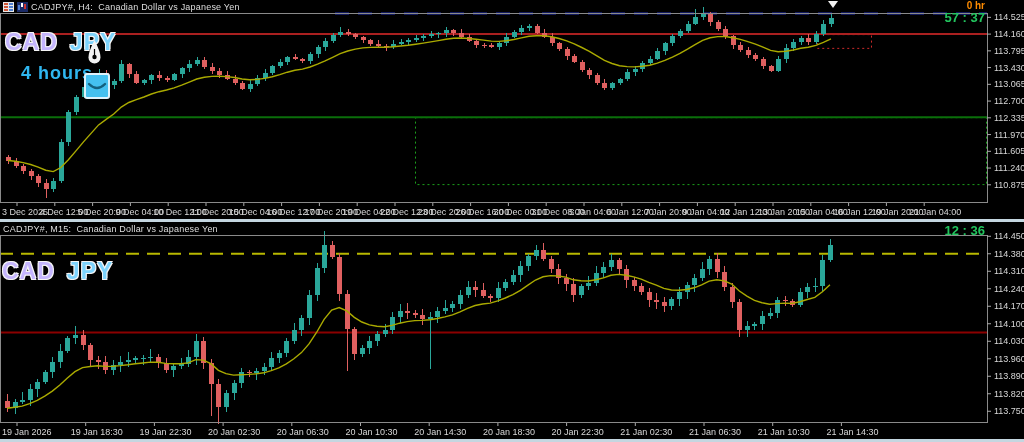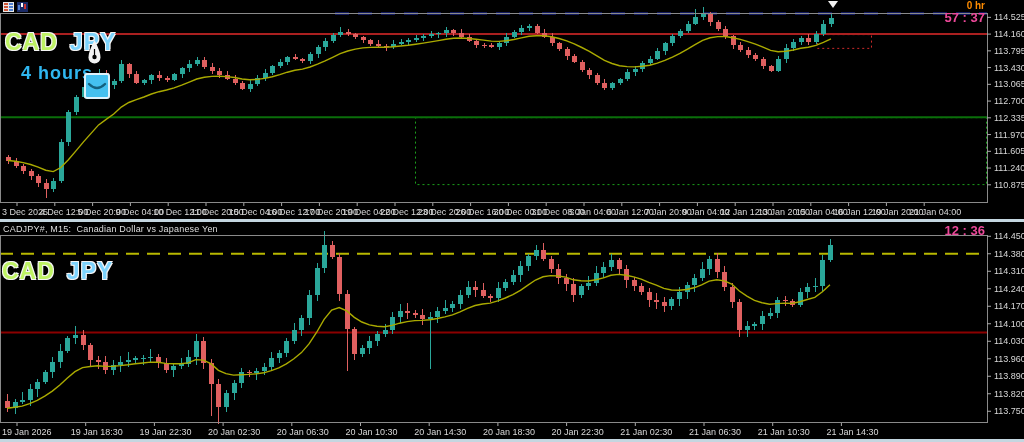--- a/index.html
+++ b/index.html
@@ -8,26 +8,26 @@
   .win{position:absolute;left:0;width:1024px;background:#000;}
   .titlebar{position:absolute;left:0;top:0;width:1024px;height:13px;display:flex;
             align-items:center;gap:3px;padding-left:3px;box-sizing:border-box;}
   .title-text{color:#dedede;font-size:9px;white-space:pre;letter-spacing:.2px;}
   .ticon{width:11px;height:10px;display:inline-block;line-height:0;}
   .csvg{position:absolute;left:0;top:13px;overflow:visible;display:block;}
   .csvg text{font-family:"Liberation Sans",sans-serif;}
   .wm{position:absolute;line-height:1;white-space:nowrap;pointer-events:none;}
   .wm-pair{font-weight:bold;font-size:23px;letter-spacing:1px;
            text-shadow:-1px -1px 0 #f5f5f5,1px -1px 0 #f5f5f5,-1px 1px 0 #f5f5f5,1px 1px 0 #f5f5f5;}
-  .wm-cad{color:#bef264;}
+  .wm-cad{color:#c4b5fd;}
   .wm-jpy{color:#7dd3fc;margin-left:12px;}
   .wm-tf{color:#2fb7f0;font-weight:bold;font-size:18px;letter-spacing:1px;margin-top:12px;}
   .timer{position:absolute;text-align:right;line-height:1;white-space:pre;}
   .t1{color:#ff8c00;font-size:10px;font-weight:bold;}
-  .t2{color:#ec4899;font-size:13px;font-weight:bold;}
+  .t2{color:#22c55e;font-size:13px;font-weight:bold;}
   .sep{position:absolute;left:0;width:1024px;height:3px;background:#c4d6e0;}
   .quill{position:absolute;line-height:0;}
   .smilebtn{position:absolute;width:26px;height:26px;background:#45c0ef;border:2px solid #dff2fb;
             border-radius:3px;box-sizing:border-box;}
 </style>
 </head>
 <body>
 
 <div id="page">
 
@@ -45,20 +45,21 @@
         </svg>
       </span>
       <span class="ticon">
         <svg width="11" height="10" viewBox="0 0 11 10">
           <rect x="0" y="0" width="11" height="10" fill="#1a2a66"></rect>
           <rect x="1" y="3" width="2" height="5" fill="#4f7fd0"></rect>
           <rect x="4" y="1" width="2" height="4" fill="#ffffff"></rect>
           <rect x="7" y="2" width="2" height="5" fill="#cc3333"></rect>
         </svg>
       </span>
+      <span class="title-text">CADJPY#, H4:  Canadian Dollar vs Japanese Yen</span>
     </div>
 
     <svg id="svg-top" class="csvg" width="1024" height="206">
         <rect x="415.5" y="104.63349514563141" width="571" height="66.97572815533944" fill="none" stroke="#1ca01c" stroke-width="1" stroke-dasharray="2,3"></rect>
         <rect x="817.5" y="21.601941747573157" width="54" height="13.762135922329946" fill="none" stroke="#cc2a2a" stroke-width="1" stroke-dasharray="2,3"></rect>
         <line x1="335" y1="0.4587378640779041" x2="987" y2="0.4587378640779041" stroke="#2233bb" stroke-width="2" stroke-dasharray="14,9"></line>
         <line x1="0" y1="21.101941747573157" x2="987" y2="21.101941747573157" stroke="#aa2020" stroke-width="2"></line>
         <line x1="0" y1="104.13349514563141" x2="987" y2="104.13349514563141" stroke="#0a6e0a" stroke-width="2"></line>
         <g shape-rendering="crispEdges">
           <line x1="8.5" y1="141.53411953779062" x2="8.5" y2="151.25648976293314" stroke="#e06060" stroke-width="1"></line>

